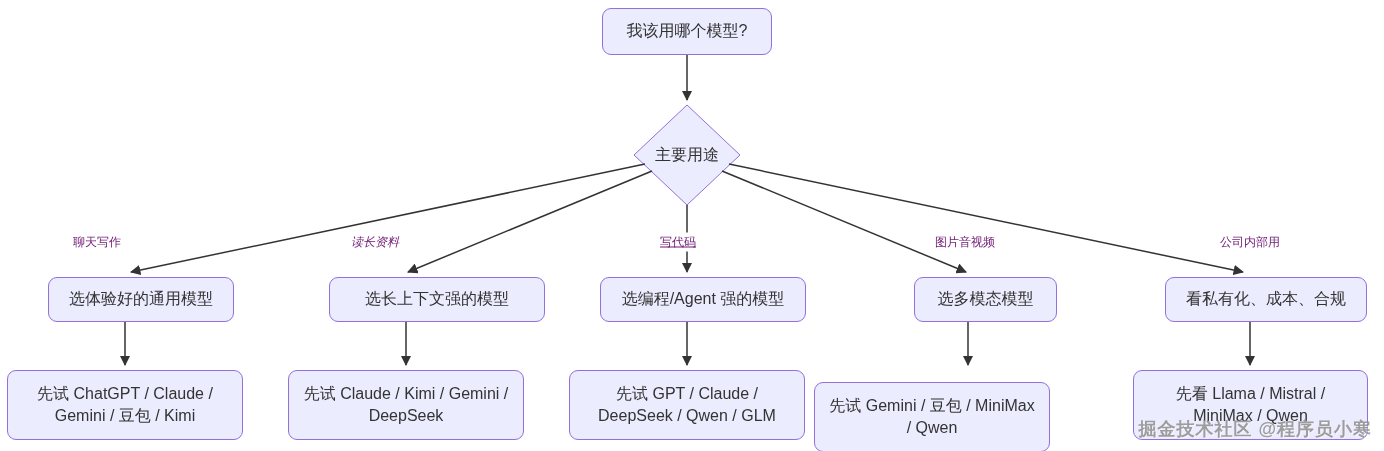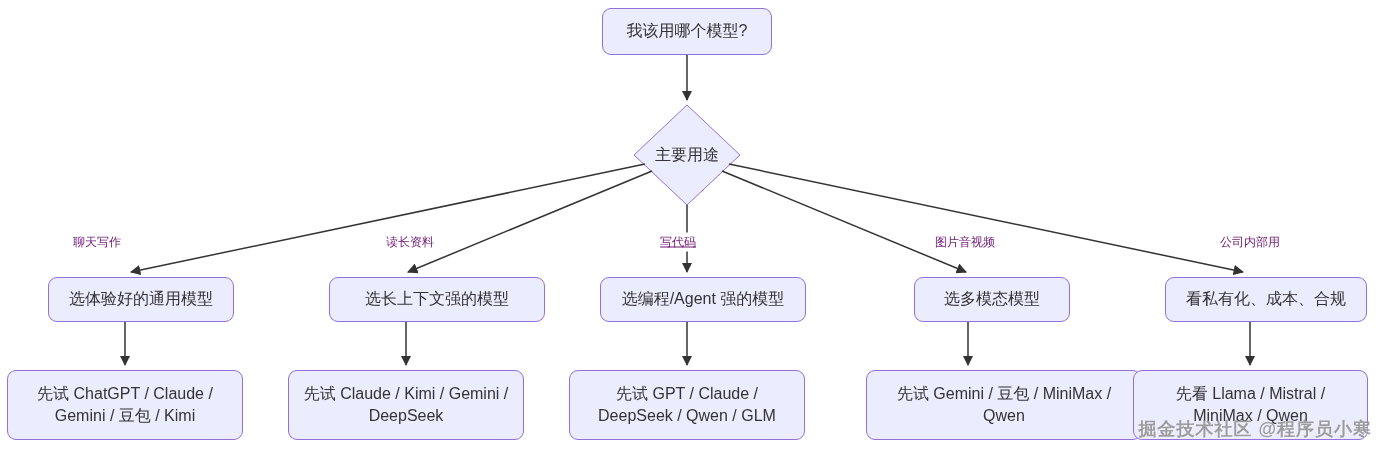--- a/index.html
+++ b/index.html
@@ -22,44 +22,44 @@
     font-size:16px;
     box-sizing:border-box;
     border-radius:9px;
   }
   .root-node{left:602px;top:8px;width:170px;height:47px;}
   .crit-node{top:277px;height:45px;padding:0 8px;margin-left:16px;}
   .rec-node{top:370px;height:70px;line-height:22px;padding:4px 12px;}
   .b1.crit-node{left:32px;width:186px;}
   .b2.crit-node{left:313px;width:216px;}
   .b3.crit-node{left:584px;width:206px;}
-  .b4.crit-node{left:898px;width:156px;}
+  .b4.crit-node{left:898px;width:143px;}
   .b5.crit-node{left:1149px;width:202px;}
   .b1.rec-node{left:7px;width:236px;}
   .b2.rec-node{left:288px;width:236px;}
   .b3.rec-node{left:569px;width:236px;}
-  .b4.rec-node{left:866px;width:276px;}
+  .b4.rec-node{left:814px;width:236px;margin-top:12px;}
   .b5.rec-node{left:1133px;width:235px;}
   .decision-label{
     position:absolute;left:687px;top:155px;
     transform:translate(-50%,-50%);
     font-size:16px;color:#333333;white-space:nowrap;
   }
   .edge-label{
     position:absolute;top:242px;
     transform:translate(-50%,-50%);
     background:#ffffff;
     color:#701a75;
     font-size:12px;
     padding:1px 3px;
     white-space:nowrap;
     text-align:center;
   }
   .el1{left:97px;}
-  .el2{left:410px;}
+  .el2{left:375px;font-style:italic;}
   .el3{left:678px;text-decoration:underline;}
   .el4{left:965px;}
   .el5{left:1250px;}
   .watermark{
     position:absolute;
     right:12px;bottom:10px;
     font-size:18px;
     font-weight:bold;
     letter-spacing:1px;
     color:rgba(135,135,135,0.8);

